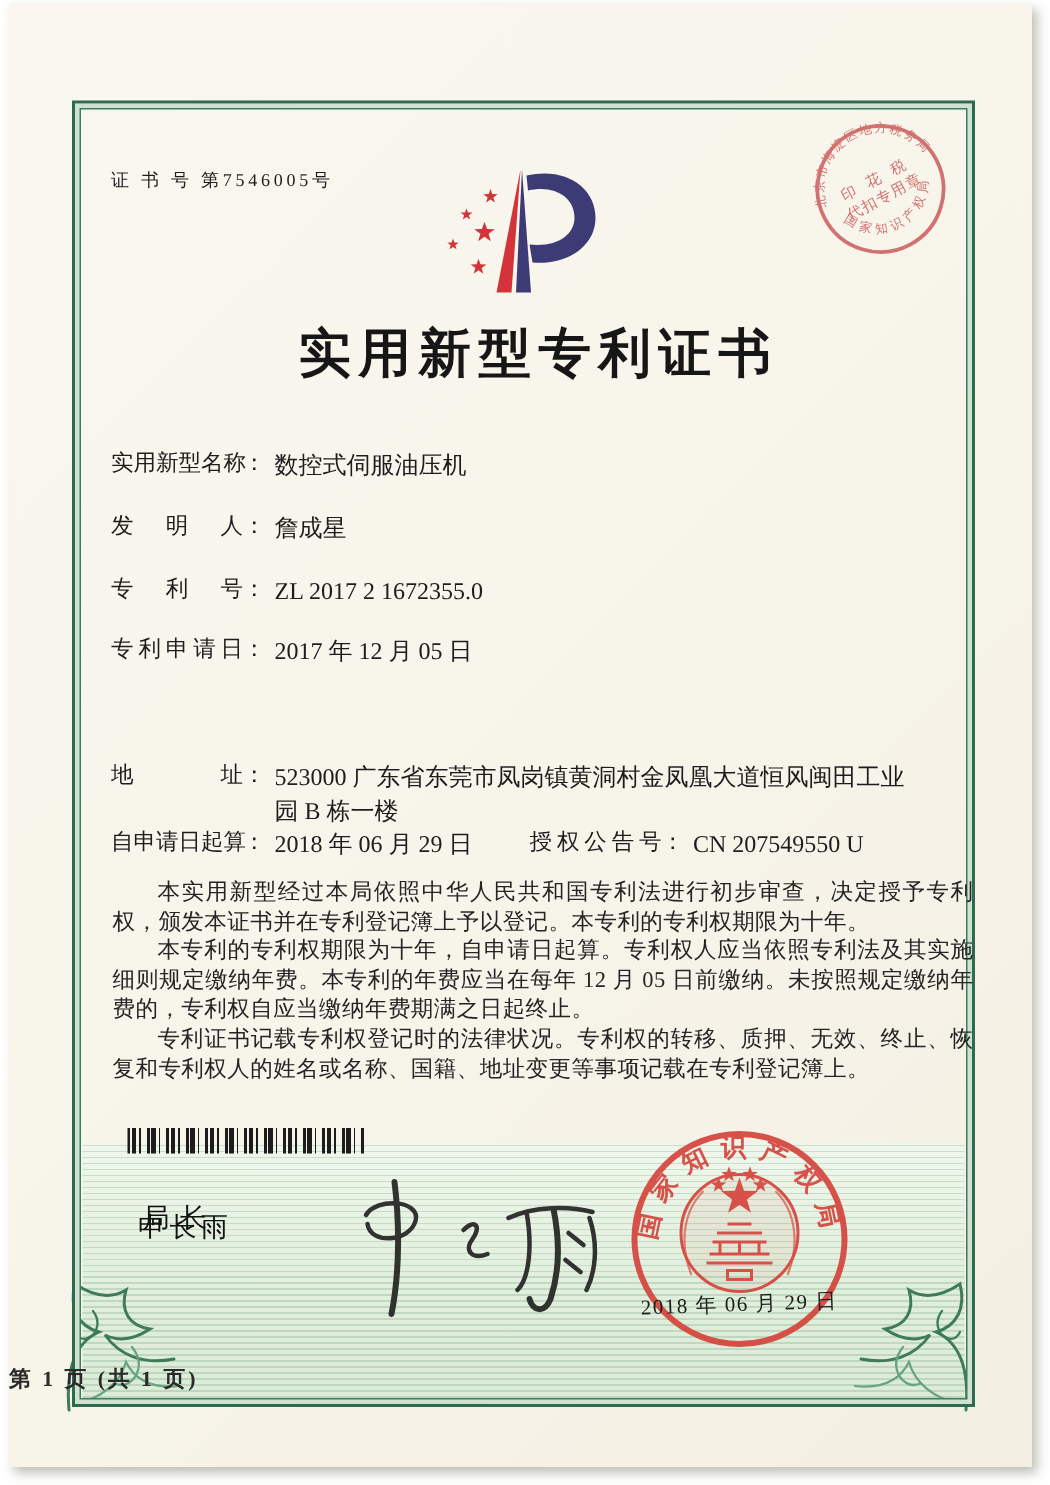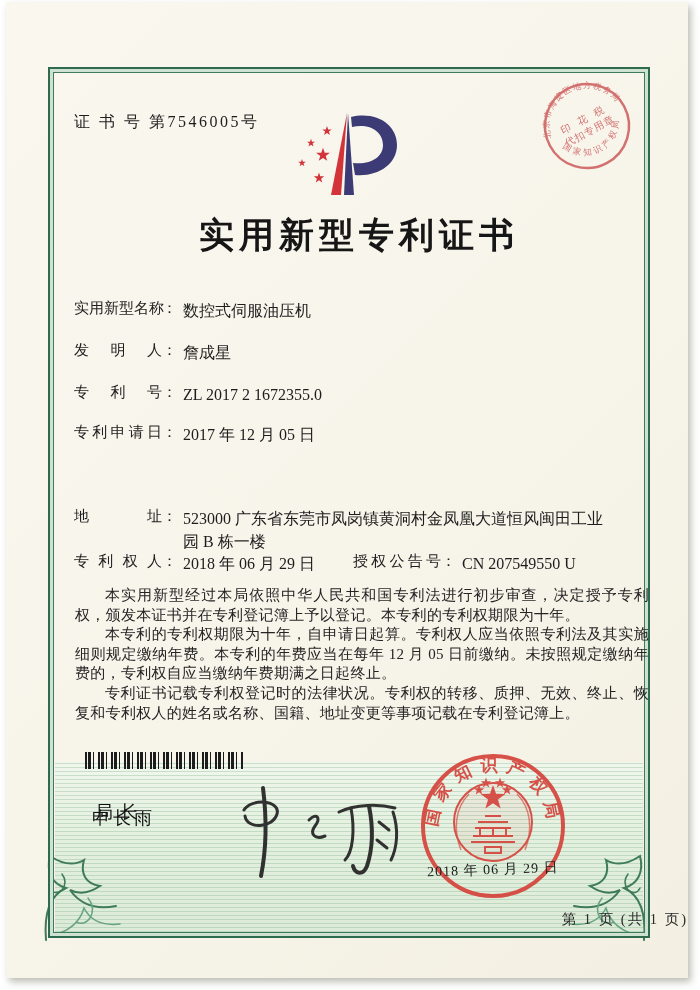--- a/index.html
+++ b/index.html
@@ -13,21 +13,21 @@
     background:linear-gradient(135deg,#faf7ef 0%,#f7f4ea 55%,#f3efe2 100%);
     box-shadow:3px 4px 7px rgba(110,110,95,.45);
   }
   .frame{
     position:absolute;left:42px;top:65px;width:602px;height:871px;
     box-sizing:border-box;border:2px solid #2e6a4e;
     box-shadow:inset 0 0 0 3px #cfe2d2, inset 0 0 0 4px #3f7a5c;
     z-index:3;
   }
   .cert-number{
-    position:absolute;left:68px;top:110px;font-size:16px;letter-spacing:2.5px;
+    position:absolute;left:68px;top:110px;font-size:12px;letter-spacing:2.5px;
     color:#1d1d1d;z-index:4;
   }
   .logo{position:absolute;left:279px;top:101px;z-index:4;}
   .title{
     position:absolute;left:12px;top:210px;width:100%;text-align:center;
     font-size:35px;font-weight:700;letter-spacing:5px;color:#161616;z-index:4;
   }
   .row{position:absolute;left:68px;font-size:16px;color:#1d1d1d;z-index:4;white-space:nowrap;}
   .row .lbl{
     display:inline-block;width:88px;font-size:15px;
@@ -61,22 +61,22 @@
       #1c1c1c 0 2px,transparent 2px 3px,
       #1c1c1c 3px 6px,transparent 6px 8px,
       #1c1c1c 8px 9px,transparent 9px 13px);
   }
   .commissioner-title{position:absolute;left:89px;top:798px;font-size:18px;letter-spacing:7px;color:#111;z-index:4;}
   .commissioner-name{position:absolute;left:86px;top:804px;font-size:18px;letter-spacing:3px;color:#111;z-index:4;}
   .signature{position:absolute;left:205px;top:780px;z-index:4;}
   .seal{position:absolute;left:411px;top:748px;z-index:5;}
   .stamp{position:absolute;left:535px;top:78px;z-index:5;transform:rotate(-28deg);}
   .footer{
-    position:absolute;left:0;top:908px;width:100%;text-align:right;
-    font-size:14.5px;letter-spacing:2px;color:#2a2a2a;z-index:4;
+    position:absolute;left:0;top:908px;width:100%;text-align:left;
+    font-size:14.5px;letter-spacing:2px;color:#2a2a2a;z-index:4;font-weight:bold;
   }
   svg text{font-family:"Liberation Serif","DejaVu Serif",serif;}
 </style>
 </head>
 <body>
 
 <div class="paper">
 
   <div class="band"></div>
 
@@ -130,21 +130,21 @@
   <div class="row" style="top:381px">
     <span class="lbl">专利号</span><span class="colon">：</span><span class="val">ZL 2017 2 1672355.0</span>
   </div>
   <div class="row" style="top:421px">
     <span class="lbl">专利申请日</span><span class="colon">：</span><span class="val">2017 年 12 月 05 日</span>
   </div>
   <div class="row" style="top:505px">
     <span class="lbl">地址</span><span class="colon">：</span><span class="val">523000 广东省东莞市凤岗镇黄洞村金凤凰大道恒风闽田工业园 B 栋一楼</span>
   </div>
   <div class="row" style="top:550px">
-    <span class="lbl">专利权人</span><span class="colon">：</span><span class="val">2018 年 06 月 29 日</span>
+    <span class="lbl">自申请日起算</span><span class="colon">：</span><span class="val">2018 年 06 月 29 日</span>
     <span class="grp2">
       <span class="lbl">授权公告号</span><span class="colon">：</span><span class="val">CN 207549550 U</span>
     </span>
   </div>
 
   <div class="body-text">
     <p>本实用新型经过本局依照中华人民共和国专利法进行初步审查，决定授予专利权，颁发本证书并在专利登记簿上予以登记。本专利的专利权期限为十年。</p>
     <p>本专利的专利权期限为十年，自申请日起算。专利权人应当依照专利法及其实施细则规定缴纳年费。本专利的年费应当在每年 12 月 05 日前缴纳。未按照规定缴纳年费的，专利权自应当缴纳年费期满之日起终止。</p>
     <p>专利证书记载专利权登记时的法律状况。专利权的转移、质押、无效、终止、恢复和专利权人的姓名或名称、国籍、地址变更等事项记载在专利登记簿上。</p>
   </div>

